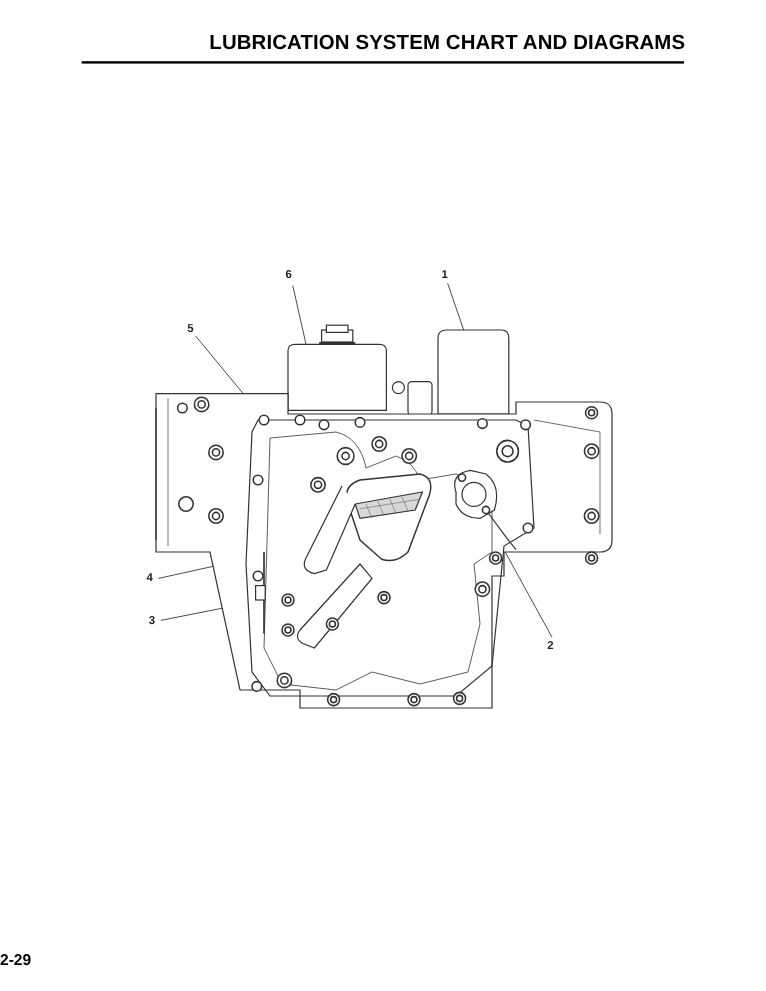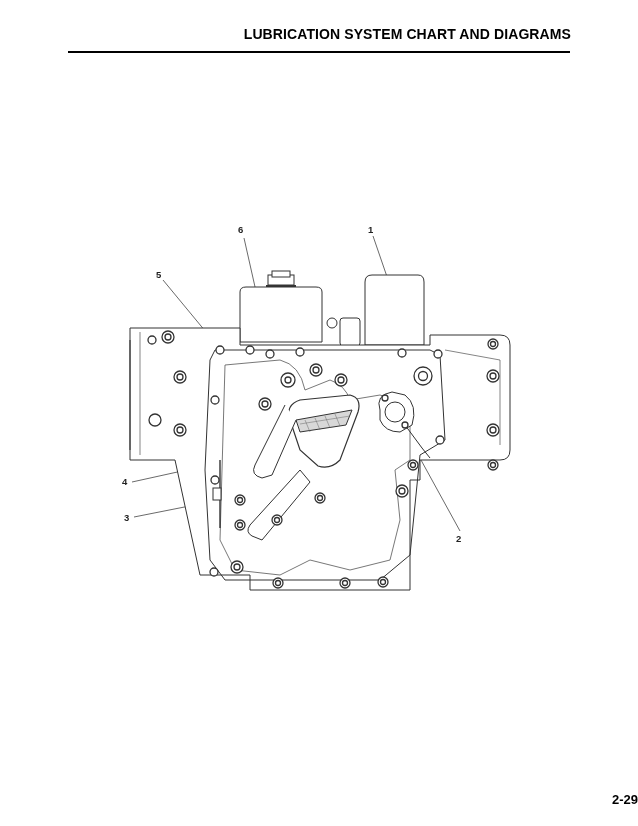--- a/index.html
+++ b/index.html
@@ -1,21 +1,21 @@
 <!DOCTYPE html>
 <html><head>
 <meta charset="utf-8">
 <style>
   html, body { margin: 0; padding: 0; background: #ffffff; }
   body { width: 638px; height: 826px; position: relative; overflow: hidden; font-family: "Liberation Sans", sans-serif; color: #000; }
-  .header-title { position: absolute; top: 26px; right: 67px; font-size: 14px; font-weight: bold; letter-spacing: 0.1px; white-space: nowrap; }
+  .header-title { position: absolute; top: 26px; right: 67px; font-size: 17px; font-weight: bold; letter-spacing: 0.1px; white-space: nowrap; }
   .header-rule { position: absolute; top: 51px; left: 68px; width: 502px; height: 2px; background: #000; }
   .diagram { position: absolute; left: 0; top: 0; width: 638px; height: 826px; }
   .callout { position: absolute; font-size: 9.5px; font-weight: bold; color: #222; }
-  .page-number { position: absolute; top: 792px; left: 0; width: 638px; text-align: right; font-size: 13px; font-weight: bold; }
+  .page-number { position: absolute; top: 792px; left: 0; width: 638px; text-align: left; font-size: 13px; font-weight: bold; }
 </style>
 </head>
 <body>
 
 <div>
   <div class="header-title">LUBRICATION SYSTEM CHART AND DIAGRAMS</div>
   <div class="header-rule"></div>
 </div>
 
 <svg class="diagram" viewBox="0 0 638 826" xmlns="http://www.w3.org/2000/svg" fill="none" stroke="#333" stroke-width="1">

